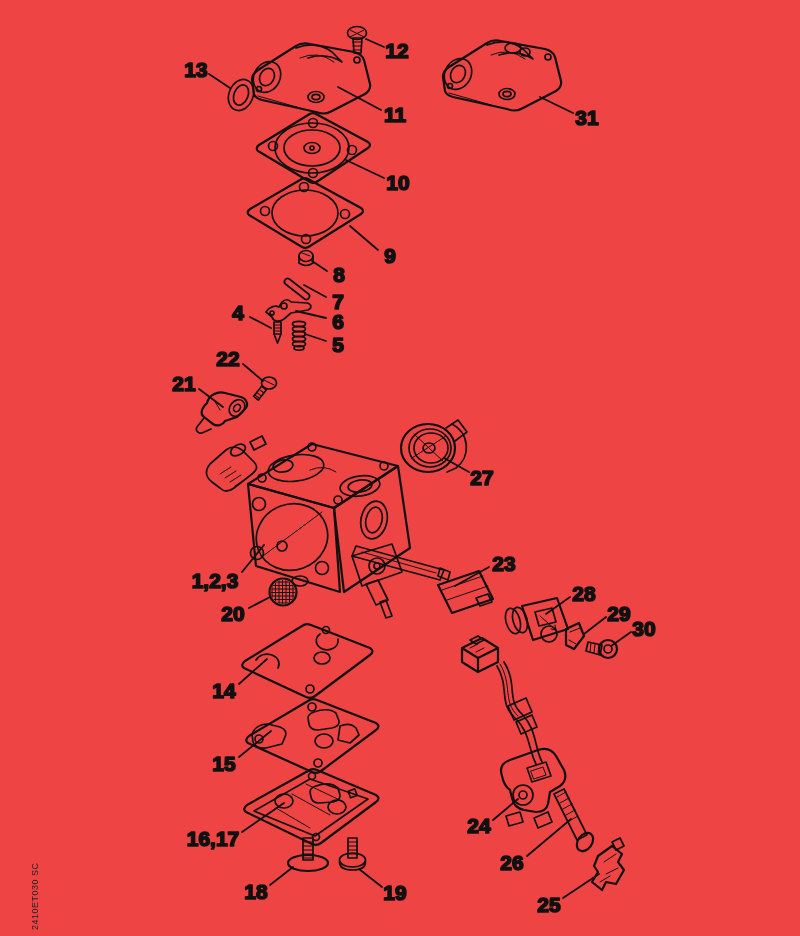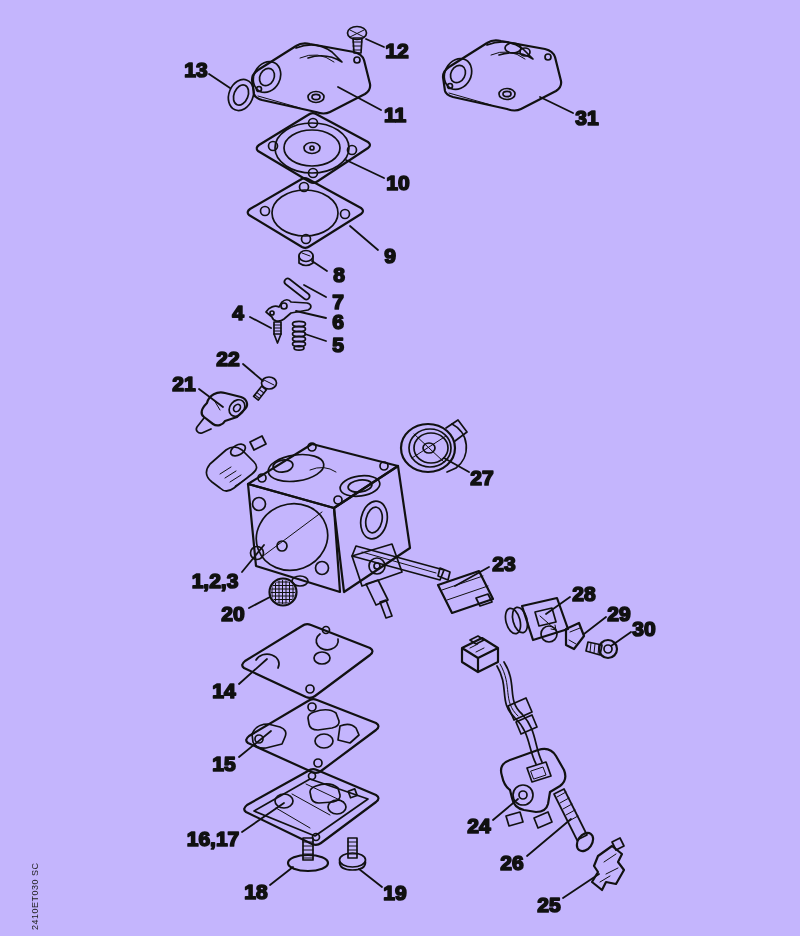--- a/index.html
+++ b/index.html
@@ -1,16 +1,16 @@
 <!DOCTYPE html>
 <html><head>
 <meta charset="utf-8">
 <style>
   html,body{margin:0;padding:0;background:#fff;}
-  .stage{position:relative;width:800px;height:936px;background:#c4b5fd;overflow:hidden;
+  .stage{position:relative;width:800px;height:936px;background:#ef4444;overflow:hidden;
          font-family:"Liberation Sans",sans-serif;}
   .stage svg{position:absolute;inset:0;}
   .art{fill:none;stroke:#111;stroke-width:1.7;stroke-linejoin:round;stroke-linecap:round;}
   .art .thick{stroke-width:2.2;}
   .art .thin{stroke-width:1;}
   .callout{font:bold 21px "Liberation Sans",sans-serif;fill:#111;text-anchor:middle;}
   .leader{stroke:#111;stroke-width:1.8;}
   .drawing-code{position:absolute;left:40px;bottom:6px;transform-origin:0 100%;
                 transform:rotate(-90deg);font-size:9px;letter-spacing:.5px;color:#222;
                 white-space:nowrap;}

